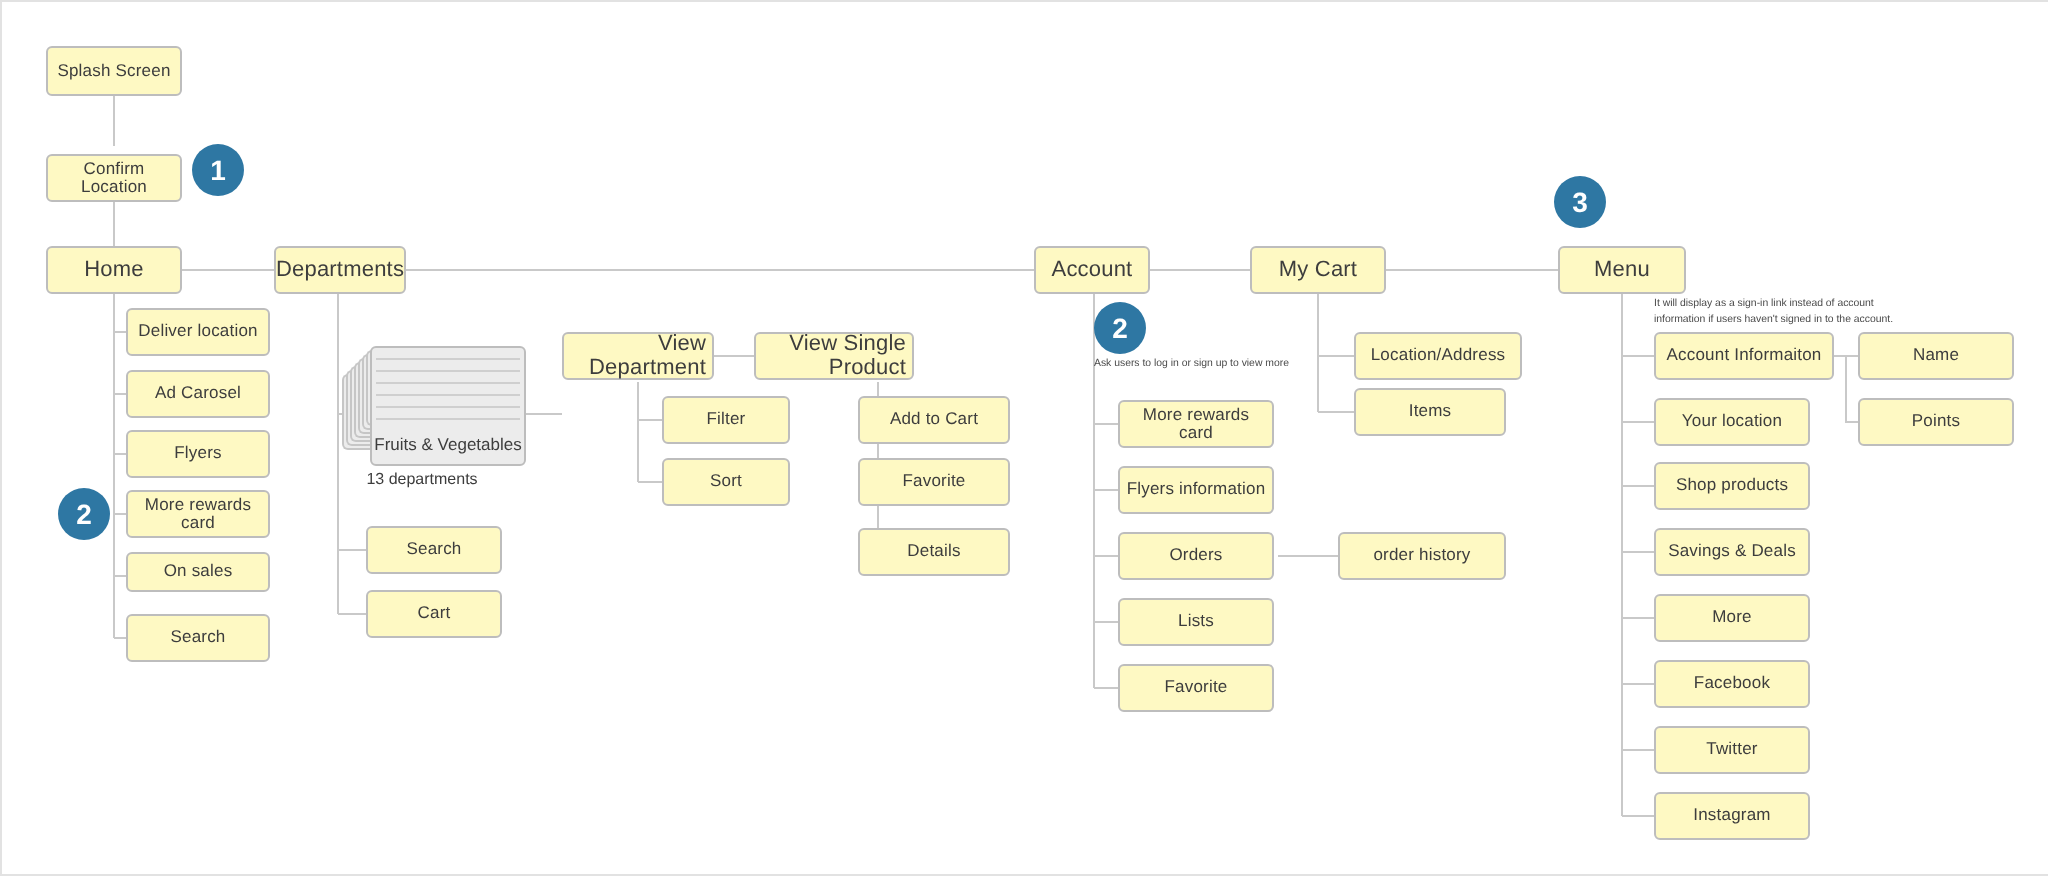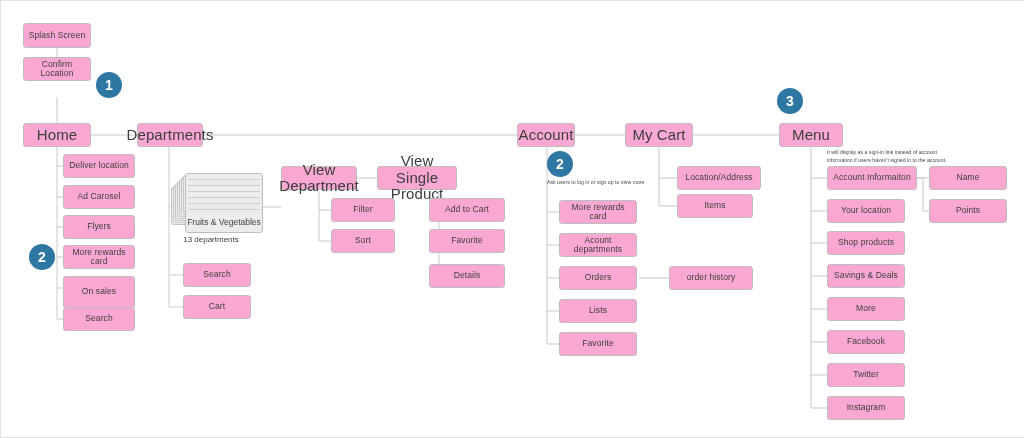--- a/index.html
+++ b/index.html
@@ -13,33 +13,33 @@
     position:relative;width:1024px;height:438px;
     background:#ffffff;
     border-top:1px solid #e2e2e2;
     border-left:1px solid #e2e2e2;
     border-bottom:1px solid #e2e2e2;
     box-sizing:border-box;
   }
   #wires{position:absolute;left:0;top:0;width:1024px;height:438px;}
   .node{
     position:absolute;
-    background:#f9a8d4;
+    background:#fef9c3;
     border:1px solid #bdbdbd;
     border-radius:3px;
     box-sizing:border-box;
     display:flex;align-items:center;justify-content:center;
     font-size:8.5px;
     color:#3d3d3d;
     text-align:center;
     line-height:1.1;
     letter-spacing:.1px;
     padding:0 3px;
   }
-  .node.big{font-size:15px;}
+  .node.big{font-size:11px;text-align:right;}
   .badge{
     position:absolute;
     width:26px;height:26px;border-radius:50%;
     background:#2e77a3;
     color:#ffffff;
     display:flex;align-items:center;justify-content:center;
     font-size:14px;font-weight:bold;
     box-sizing:border-box;
   }
   .note{
@@ -151,37 +151,37 @@
       <path d="M810 374 L826 374"></path>
       <path d="M810 407 L826 407"></path>
 
       <path d="M916 177 L928 177"></path>
       <path d="M916 177 L922 177 L922 210 L928 210"></path>
     </g>
   </svg>
 
   <div class="node" style="left:22px;top:22px;width:68px;height:25px;">Splash Screen</div>
 
-  <div class="node" style="left:22px;top:56px;width:68px;height:24px;">Confirm Location</div>
+  <div class="node" style="left:22px;top:76px;width:68px;height:24px;">Confirm Location</div>
 
   <div class="node big" style="left:22px;top:122px;width:68px;height:24px;">Home</div>
 
   <div class="node big" style="left:136px;top:122px;width:66px;height:24px;">Departments</div>
 
   <div class="node big" style="left:516px;top:122px;width:58px;height:24px;">Account</div>
 
   <div class="node big" style="left:624px;top:122px;width:68px;height:24px;">My Cart</div>
 
   <div class="node big" style="left:778px;top:122px;width:64px;height:24px;">Menu</div>
 
   <div class="node" style="left:62px;top:153px;width:72px;height:24px;">Deliver location</div>
   <div class="node" style="left:62px;top:184px;width:72px;height:24px;">Ad Carosel</div>
   <div class="node" style="left:62px;top:214px;width:72px;height:24px;">Flyers</div>
   <div class="node" style="left:62px;top:244px;width:72px;height:24px;">More rewards card</div>
-  <div class="node" style="left:62px;top:275px;width:72px;height:32px;text-align:right;">On sales</div>
+  <div class="node" style="left:62px;top:275px;width:72px;height:20px;text-align:right;">On sales</div>
   <div class="node" style="left:62px;top:306px;width:72px;height:24px;">Search</div>
 
   <div class="stack" style="left:170px;top:172px;width:92px;height:60px;">
     <div class="sheet" style="left:0px;top:14px;width:14px;height:38px;border-radius:3px 0 0 3px;border-right:none;"></div>
     <div class="sheet" style="left:2px;top:12px;width:14px;height:38px;border-radius:3px 0 0 3px;border-right:none;"></div>
     <div class="sheet" style="left:4px;top:10px;width:14px;height:38px;border-radius:3px 0 0 3px;border-right:none;"></div>
     <div class="sheet" style="left:6px;top:8px;width:14px;height:38px;border-radius:3px 0 0 3px;border-right:none;"></div>
     <div class="sheet" style="left:8px;top:6px;width:14px;height:38px;border-radius:3px 0 0 3px;border-right:none;"></div>
     <div class="sheet" style="left:10px;top:4px;width:14px;height:38px;border-radius:3px 0 0 3px;border-right:none;"></div>
     <div class="sheet" style="left:12px;top:2px;width:14px;height:38px;border-radius:3px 0 0 3px;border-right:none;"></div>
@@ -203,21 +203,21 @@
   <div class="node big" style="left:376px;top:165px;width:80px;height:24px;">View Single Product</div>
 
   <div class="node" style="left:330px;top:197px;width:64px;height:24px;">Filter</div>
   <div class="node" style="left:330px;top:228px;width:64px;height:24px;">Sort</div>
 
   <div class="node" style="left:428px;top:197px;width:76px;height:24px;">Add to Cart</div>
   <div class="node" style="left:428px;top:228px;width:76px;height:24px;">Favorite</div>
   <div class="node" style="left:428px;top:263px;width:76px;height:24px;">Details</div>
 
   <div class="node" style="left:558px;top:199px;width:78px;height:24px;">More rewards card</div>
-  <div class="node" style="left:558px;top:232px;width:78px;height:24px;">Acount departments</div>
+  <div class="node" style="left:558px;top:232px;width:78px;height:24px;">Flyers information</div>
   <div class="node" style="left:558px;top:265px;width:78px;height:24px;">Orders</div>
   <div class="node" style="left:668px;top:265px;width:84px;height:24px;">order history</div>
   <div class="node" style="left:558px;top:298px;width:78px;height:24px;">Lists</div>
   <div class="node" style="left:558px;top:331px;width:78px;height:24px;">Favorite</div>
 
   <div class="node" style="left:676px;top:165px;width:84px;height:24px;">Location/Address</div>
   <div class="node" style="left:676px;top:193px;width:76px;height:24px;">Items</div>
 
   <div class="node" style="left:826px;top:165px;width:90px;height:24px;">Account Informaiton</div>
   <div class="node" style="left:928px;top:165px;width:78px;height:24px;">Name</div>

